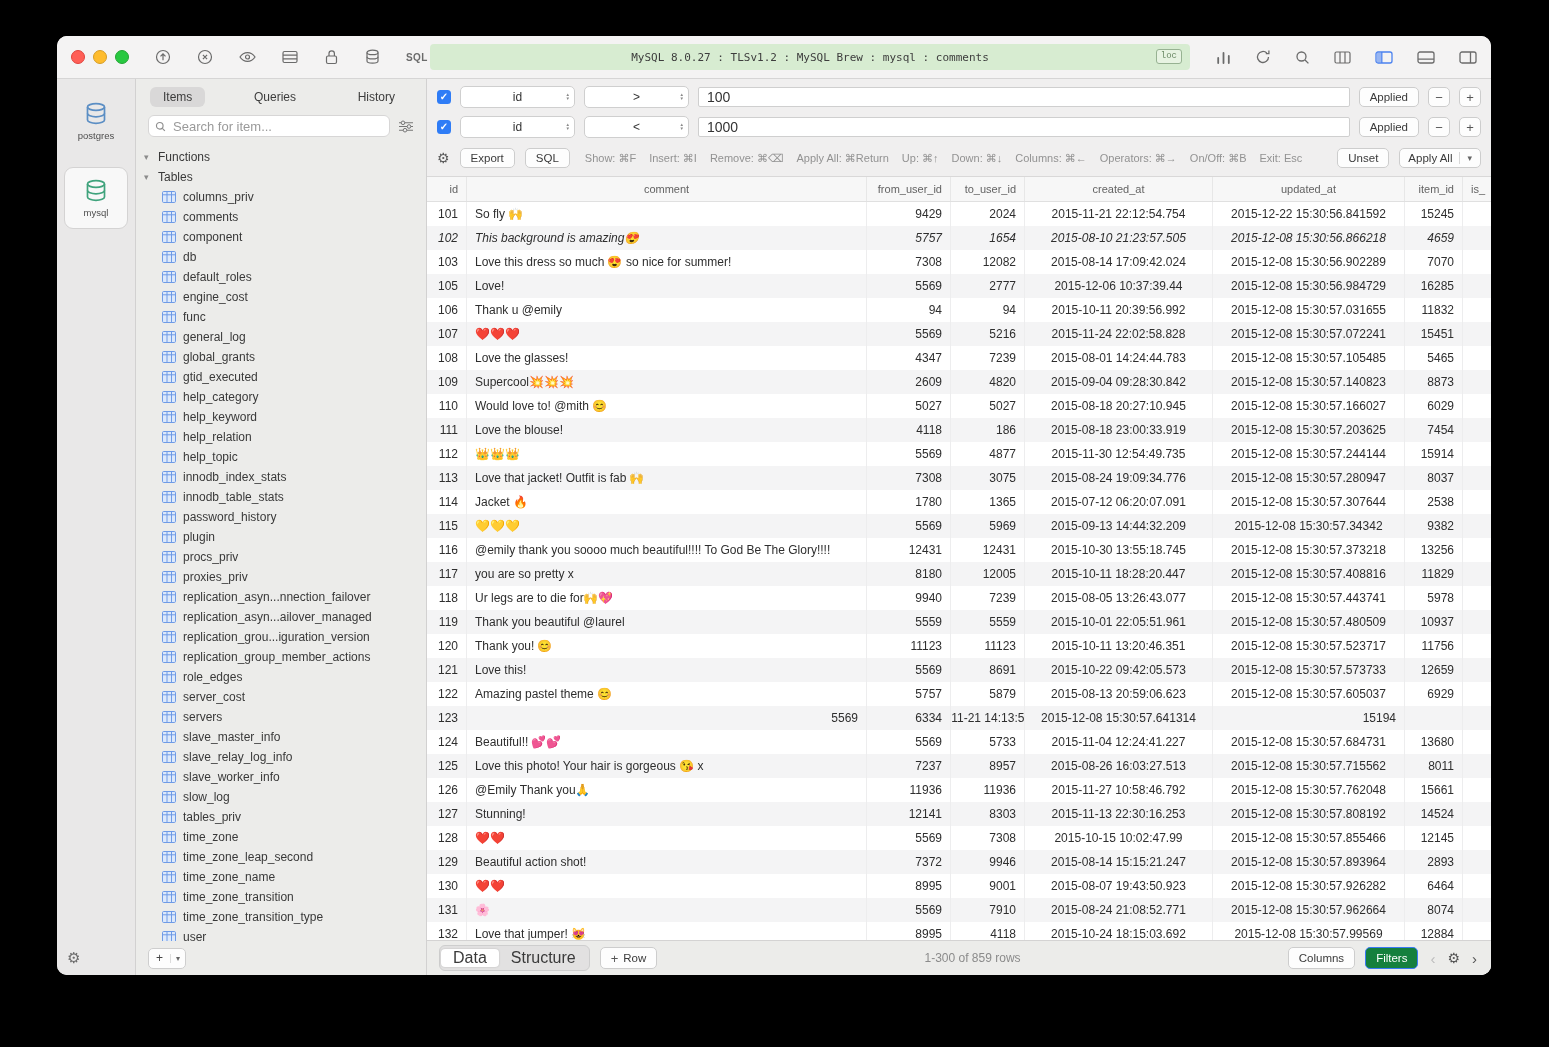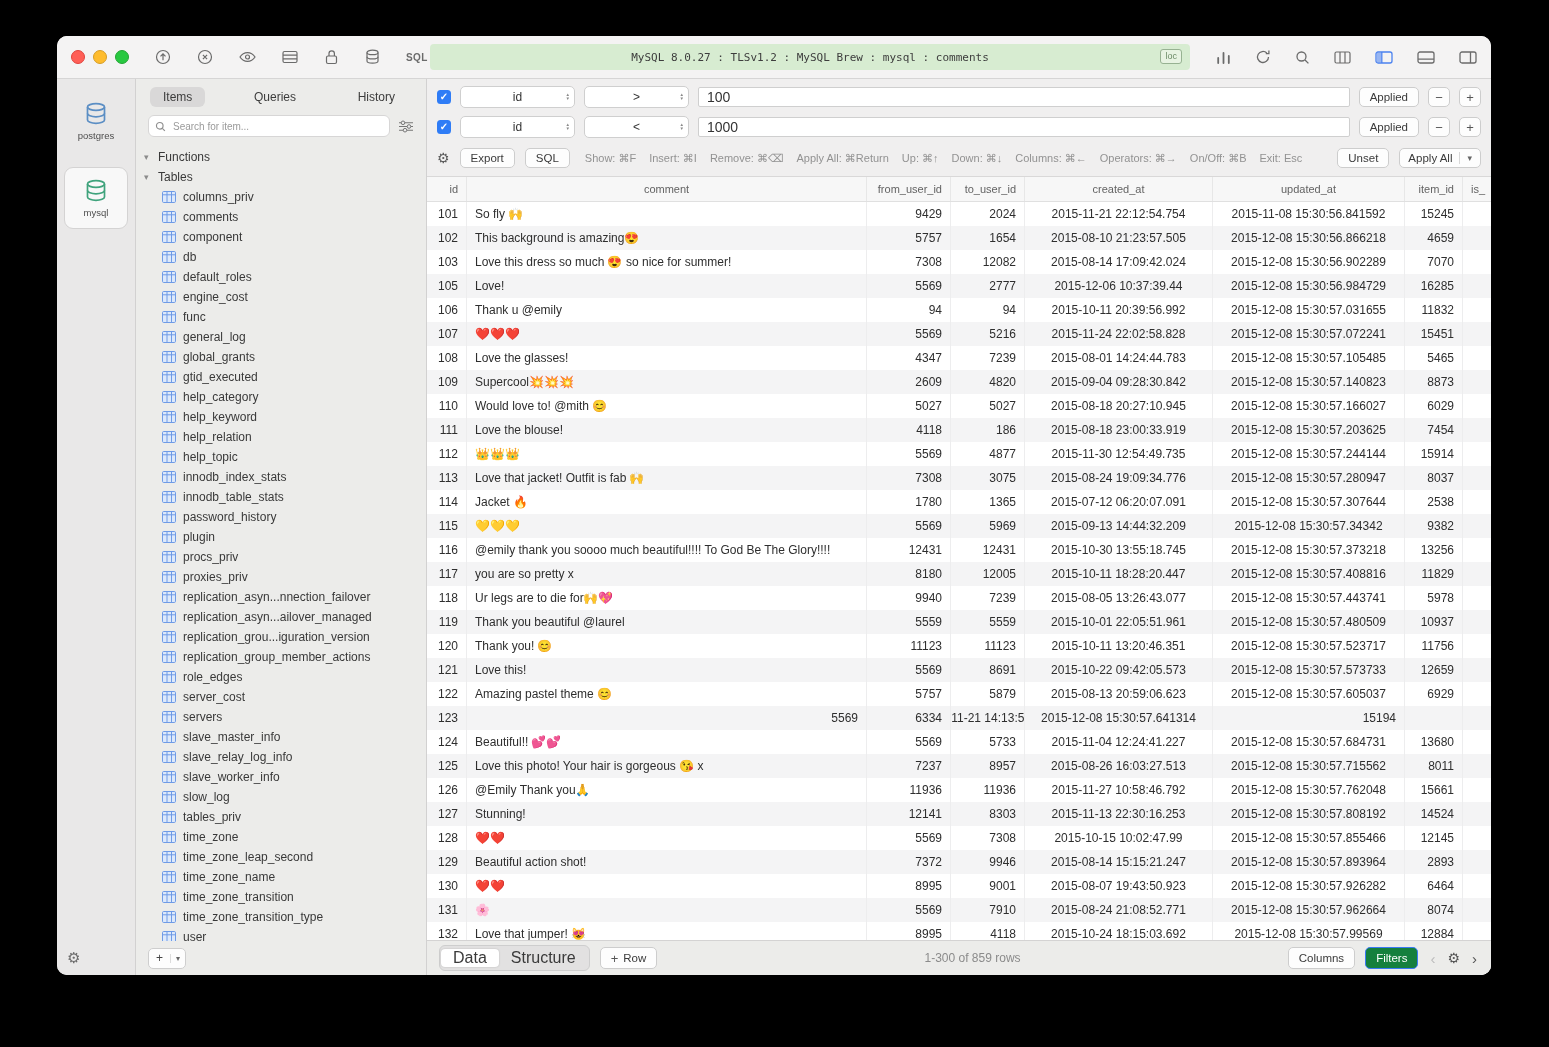--- a/index.html
+++ b/index.html
@@ -31,21 +31,21 @@
   .title-badge {
     position:absolute; left:373px; top:8px; width:760px; height:26px;
     background:#d7ecd1; border-radius:4px;
     display:flex; align-items:center; justify-content:center;
     font-family:"DejaVu Sans Mono", monospace; font-size:11px; color:#3d3d3d;
   }
   .loc-badge {
     position:absolute; right:8px; top:5px;
     border:1px solid #97b292; border-radius:3px; background:#e7f3e2;
     font-size:9px; line-height:13px; padding:0 4px; color:#6d8c68;
-    font-family:Liberation Sans, sans-serif;
+    font-family:Liberation Mono, monospace;
   }
   .tb-right { position:absolute; right:14px; display:flex; gap:24px; align-items:center; }
   
   .content { flex:1; display:flex; min-height:0; }
   
   .server-sidebar {
     flex:0 0 78px; background:#e9e8e8; border-right:1px solid #d2d1d1;
     display:flex; flex-direction:column; align-items:center; padding-top:12px;
     position:relative;
   }
@@ -65,21 +65,21 @@
   .sidebar-tabs { display:flex; align-items:center; justify-content:space-between; padding:8px 18px 6px 14px; }
   .tab { font-size:12px; color:#3c3c3c; padding:3px 13px; border-radius:6px; }
   .tab.active { background:#d9d8d8; }
   .search-row { display:flex; align-items:center; gap:8px; padding:2px 12px 0; }
   .search-box {
     flex:1; background:#fff; border:1px solid #d7d6d6; border-radius:6px; height:20px;
     display:flex; align-items:center; gap:5px; padding:0 6px;
   }
   .search-box input {
     border:none; outline:none; background:transparent; flex:1;
-    font-family:"Liberation Sans", sans-serif; font-size:10px; color:#333;
+    font-family:"Liberation Sans", sans-serif; font-size:13px; color:#333;
   }
   .search-box input::placeholder { color:#9a9a9a; }
   .tree { flex:1; min-height:0; overflow:hidden; padding:10px 0 0 8px; }
   .tree-section { display:flex; align-items:center; gap:6px; height:20px; font-size:12px; color:#393939; }
   .chev { font-size:9px; color:#8b8b8b; width:8px; }
   .tree-item { display:flex; align-items:center; gap:7px; height:20px; padding-left:18px; font-size:12px; color:#393939; white-space:nowrap; overflow:hidden; }
   .table-icon { display:inline-flex; }
   .sidebar-bottom { flex:0 0 34px; display:flex; align-items:center; padding:0 12px; }
   .split-btn {
     display:flex; align-items:center; height:19px; background:#fdfdfd;
@@ -820,25 +820,25 @@
           <div class="gh-cell al-right">item_id</div>
           <div class="gh-cell al-left">is_</div>
         </div>
       <div class="grid-body" id="grid-body">
           <div class="grid-row" style="grid-template-columns: 40px 400px 84px 74px 188px 192px 58px 40px;">
             <div class="cell al-right">101</div>
             <div class="cell al-left">So fly 🙌</div>
             <div class="cell al-right">9429</div>
             <div class="cell al-right">2024</div>
             <div class="cell al-center">2015-11-21 22:12:54.754</div>
-            <div class="cell al-center">2015-11-08 15:30:56.841592</div>
+            <div class="cell al-center">2015-12-22 15:30:56.841592</div>
             <div class="cell al-right">15245</div>
             <div class="cell al-left"></div>
           </div>
-          <div class="grid-row" style="grid-template-columns: 40px 400px 84px 74px 188px 192px 58px 40px;">
+          <div class="grid-row" style="grid-template-columns: 40px 400px 84px 74px 188px 192px 58px 40px; font-style: italic;">
             <div class="cell al-right">102</div>
             <div class="cell al-left">This background is amazing😍</div>
             <div class="cell al-right">5757</div>
             <div class="cell al-right">1654</div>
             <div class="cell al-center">2015-08-10 21:23:57.505</div>
             <div class="cell al-center">2015-12-08 15:30:56.866218</div>
             <div class="cell al-right">4659</div>
             <div class="cell al-left"></div>
           </div>
           <div class="grid-row" style="grid-template-columns: 40px 400px 84px 74px 188px 192px 58px 40px;">

